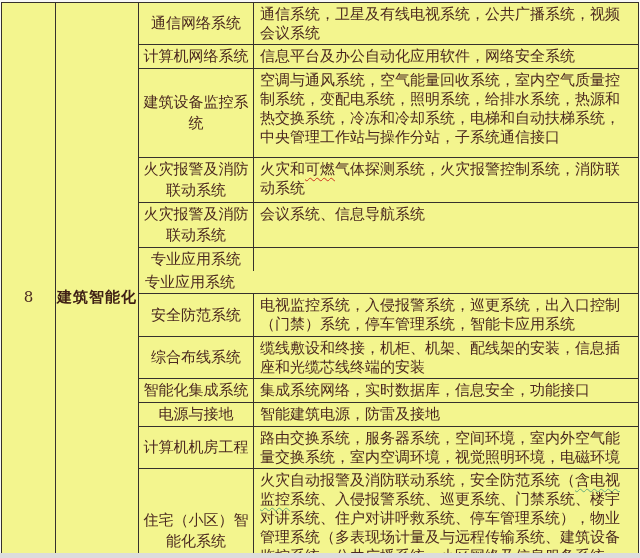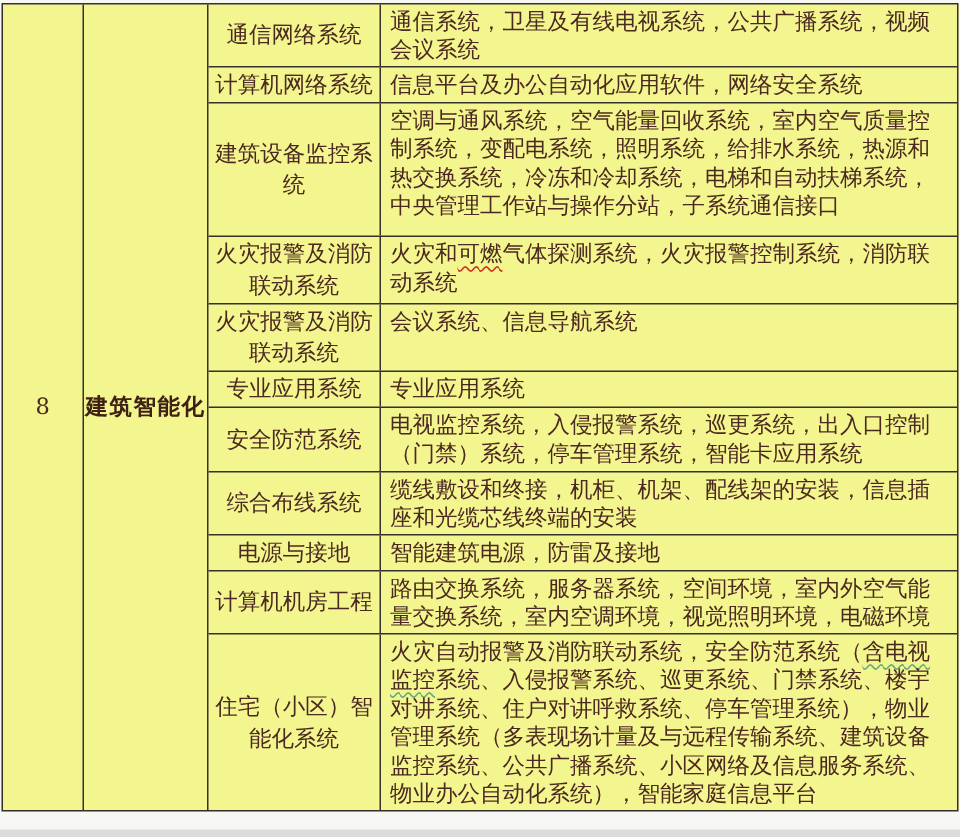--- a/index.html
+++ b/index.html
@@ -53,21 +53,21 @@
     flex:1;
     padding:2px 6px 1px 6px;
     text-align:left;
   }
   
   .row:nth-child(1)  { min-height:40px; }
   .row:nth-child(2)  { min-height:21px; }
   .row:nth-child(3)  { min-height:89px; }
   .row:nth-child(4)  { min-height:44px; }
   .row:nth-child(5)  { min-height:39px; }
-  .row:nth-child(6)  { min-height:22px; }
+  .row:nth-child(6)  { min-height:22px;flex-direction:column; }
   .row:nth-child(7)  { min-height:43px; }
   .row:nth-child(8)  { min-height:38px; }
   .row:nth-child(9)  { min-height:21px; }
   .row:nth-child(10) { min-height:20px; }
   .row:nth-child(11) { min-height:38px;justify-content:space-between; }
   .row:nth-child(12) { min-height:123px; }
   .wavy-red {
     text-decoration:underline wavy #cc3322;
     text-decoration-thickness:1px;
     text-underline-offset:3px;
@@ -127,20 +127,24 @@
   <div class="row">
     <div class="cell-name">安全防范系统</div>
     <div class="cell-desc">电视监控系统，入侵报警系统，巡更系统，出入口控制（门禁）系统，停车管理系统，智能卡应用系统</div>
   </div>
 
   <div class="row">
     <div class="cell-name">综合布线系统</div>
     <div class="cell-desc">缆线敷设和终接，机柜、机架、配线架的安装，信息插座和光缆芯线终端的安装</div>
   </div>
 
+  <div class="row">
+    <div class="cell-name">智能化集成系统</div>
+    <div class="cell-desc">集成系统网络，实时数据库，信息安全，功能接口</div>
+  </div>
 
   <div class="row">
     <div class="cell-name">电源与接地</div>
     <div class="cell-desc">智能建筑电源，防雷及接地</div>
   </div>
 
   <div class="row">
     <div class="cell-name">计算机机房工程</div>
     <div class="cell-desc">路由交换系统，服务器系统，空间环境，室内外空气能量交换系统，室内空调环境，视觉照明环境，电磁环境</div>
   </div>

